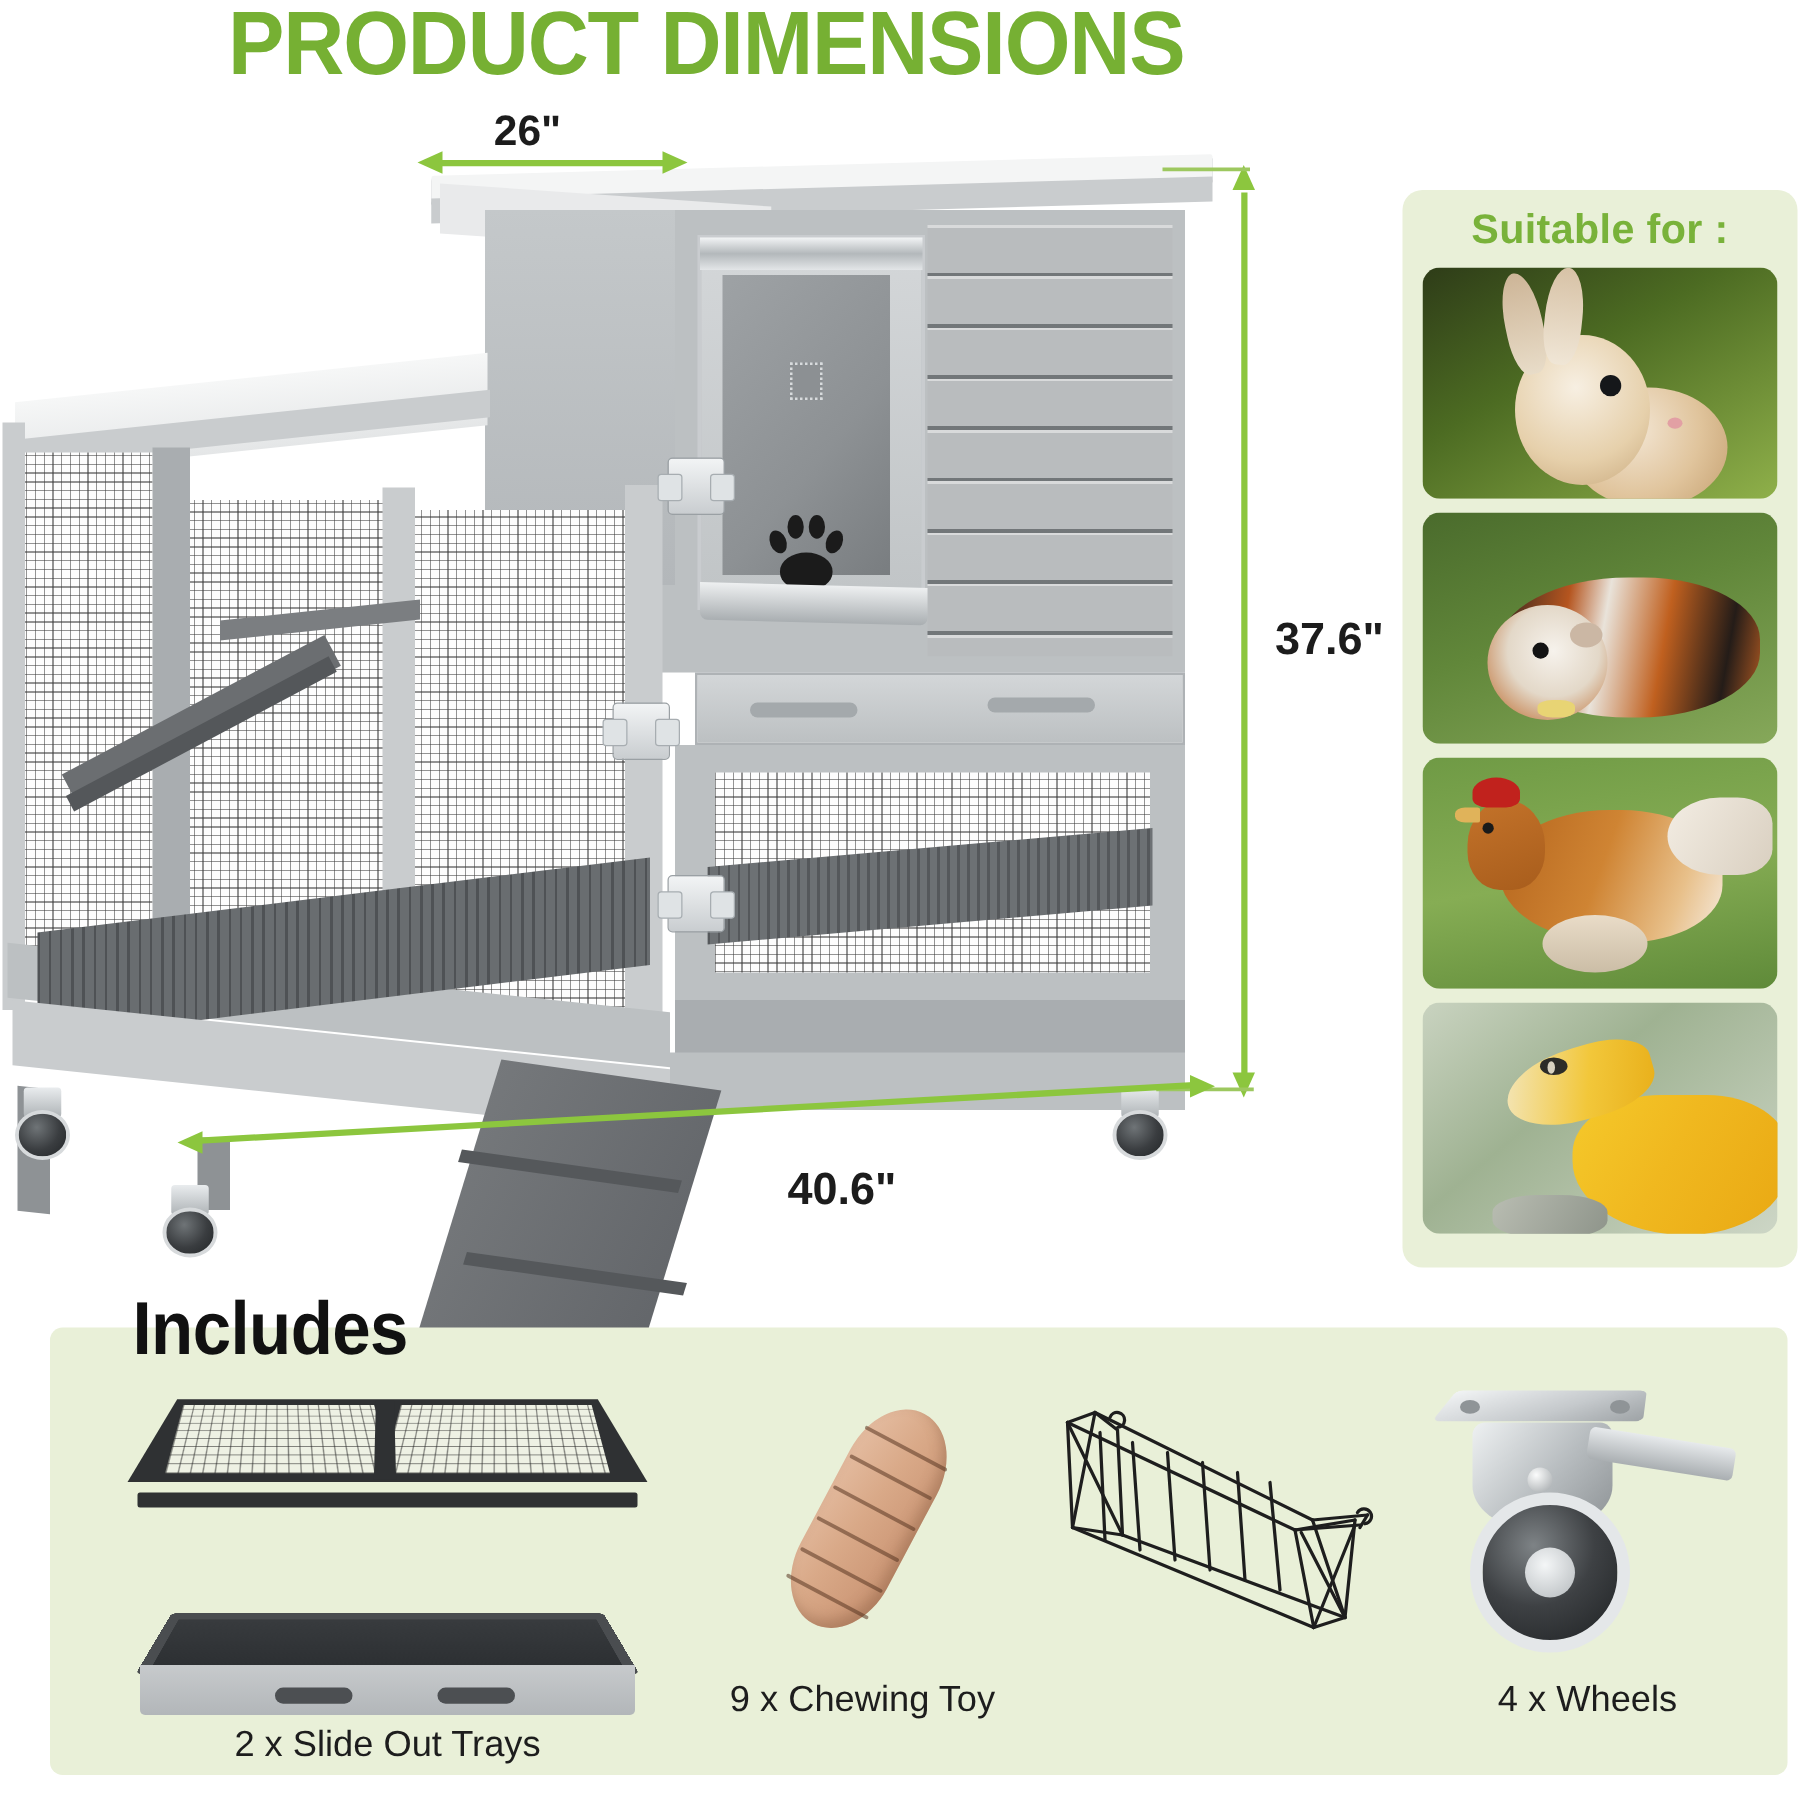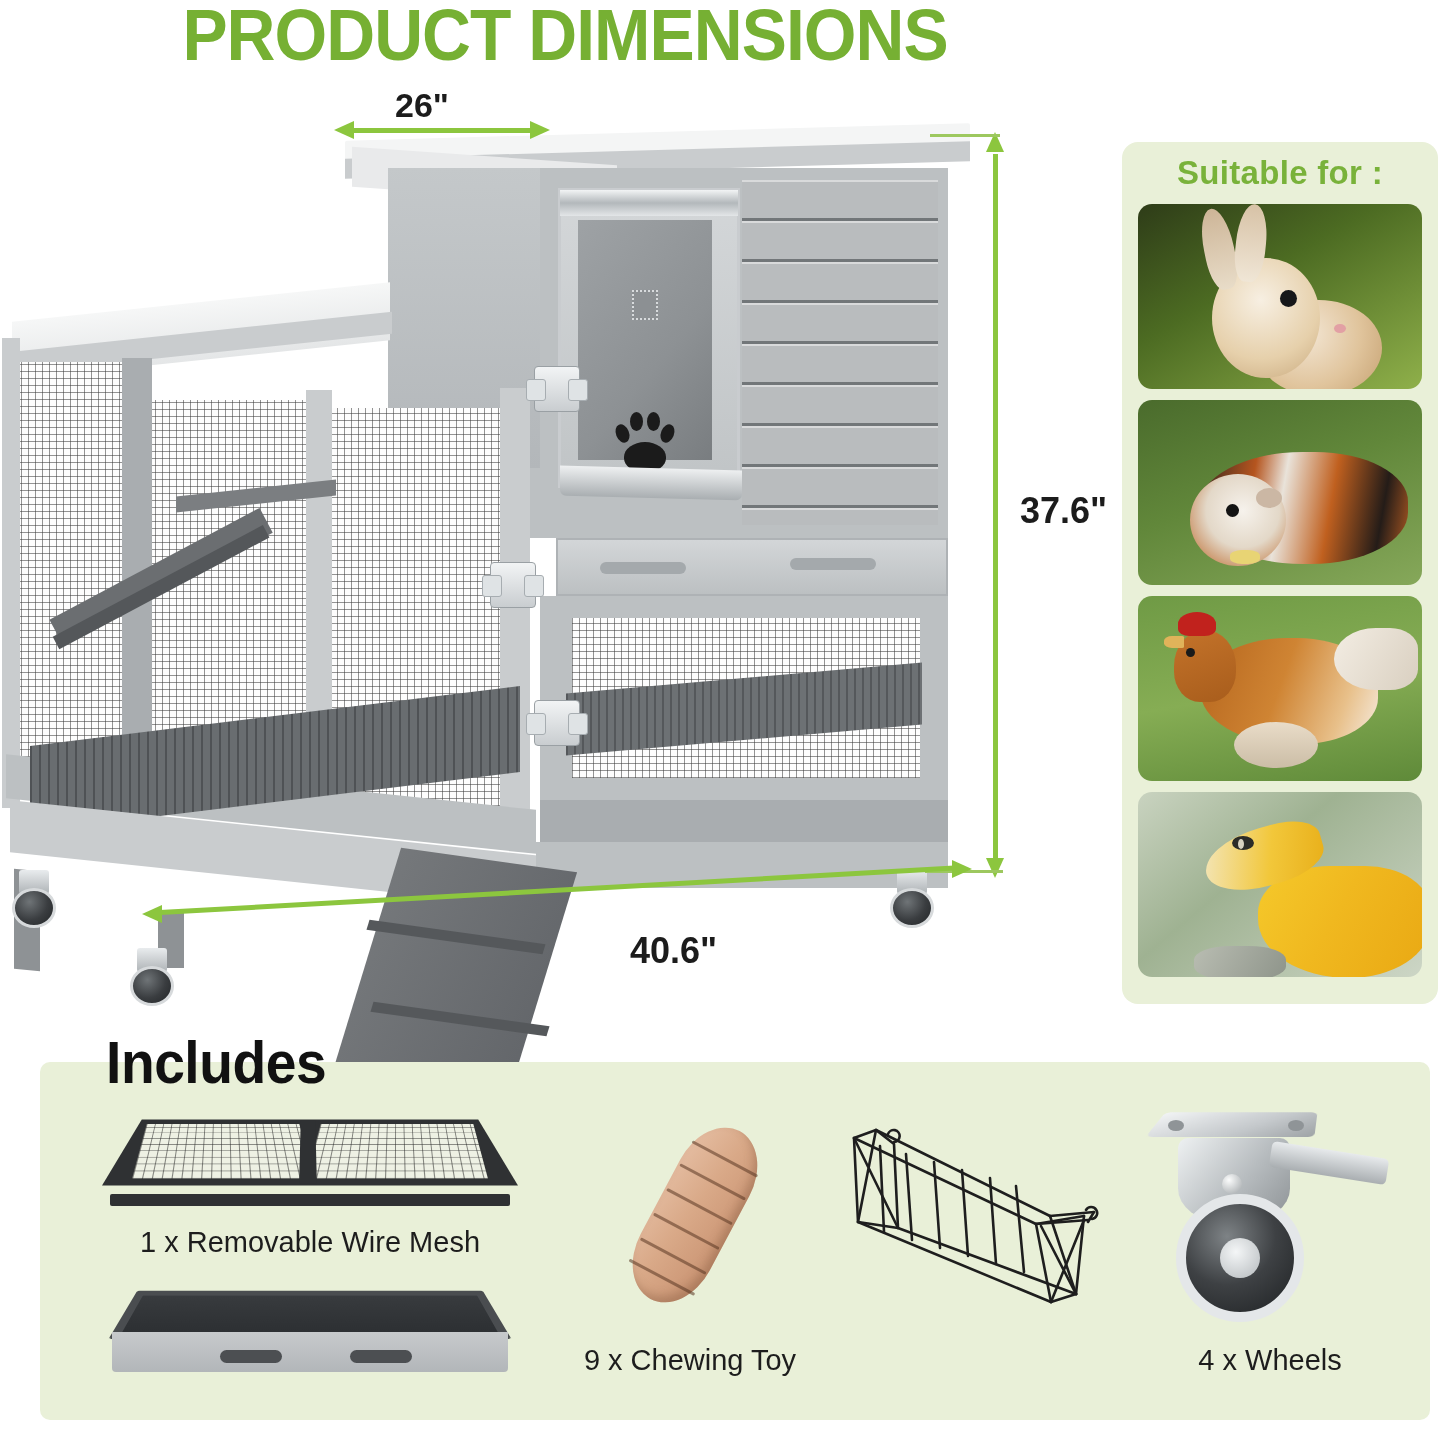--- a/index.html
+++ b/index.html
@@ -100,21 +100,21 @@
 
   .pawprint { position:absolute; width:62px; height:62px; }
   .pawprint .pad {
     position:absolute; bottom:0; left:10px; width:42px; height:30px;
     background:#1b1b1b; border-radius: 50% 50% 46% 46%;
   }
   .pawprint .toe { position:absolute; width:13px; height:19px; background:#1b1b1b; border-radius:50%; }
 
   
   .suitable {
-    position: absolute; left: 1122px; top: 142px; width: 316px; height: 862px;
+    position: absolute; left: 1122px; top: 152px; width: 316px; height: 862px;
     background: #e9f0d8; border-radius: 16px;
   }
   .suitable h2 {
     font-size: 33px; font-weight: bold; color: #79b23a;
     text-align: center; padding-top: 12px; letter-spacing: .3px;
   }
   .photo {
     position: absolute; left: 16px; width: 284px; height: 185px;
     border-radius: 14px; overflow: hidden;
   }
@@ -352,32 +352,32 @@
 <div class="includes-title">Includes</div>
 <div class="includes">
 
   <div style="position:absolute; left:60px; top:26px; width:420px; height:130px;">
     <div class="wm-frame" style="left:24px; top:14px; width:372px; height:94px; transform:perspective(320px) rotateX(46deg);"></div>
     <div class="wm-panel" style="left:40px; top:22px; width:166px; height:78px; transform:perspective(320px) rotateX(46deg);"></div>
     <div class="wm-panel" style="left:214px; top:22px; width:166px; height:78px; transform:perspective(320px) rotateX(46deg);"></div>
     <div class="wm-frame" style="left:200px; top:16px; width:16px; height:90px; transform:perspective(320px) rotateX(46deg);"></div>
     <div class="wm-frame" style="left:10px; top:106px; width:400px; height:12px; border-radius:2px;"></div>
   </div>
-  <div class="inc-label" style="left:60px; top:164px; width:420px;">1 x Removable Wire Mesh</div>
 
   <div style="position:absolute; left:60px; top:208px; width:420px; height:112px;">
     <div style="position:absolute; left:24px; top:4px; width:372px; height:78px;
                 background:linear-gradient(180deg,#3a3d40,#2b2e31); border-radius:4px;
                 transform:perspective(400px) rotateX(52deg);
                 box-shadow: inset 0 0 0 9px #4a4d50;"></div>
     <div style="position:absolute; left:12px; top:62px; width:396px; height:40px;
                 background:linear-gradient(180deg,#c7cacc,#b2b6b9); border-radius:0 0 4px 4px;"></div>
     <div style="position:absolute; left:120px; top:80px; width:62px; height:13px; border-radius:7px; background:#4c4f52;"></div>
     <div style="position:absolute; left:250px; top:80px; width:62px; height:13px; border-radius:7px; background:#4c4f52;"></div>
   </div>
+  <div class="inc-label" style="left:60px; top:318px; width:420px;">2 x Slide Out Trays</div>
 
   <div style="position:absolute; left:520px; top:34px; width:300px; height:240px;">
     <div class="toy" style="left:96px; top:24px;">
       <div class="ring" style="top:30px;"></div>
       <div class="ring" style="top:56px;"></div>
       <div class="ring" style="top:84px;"></div>
       <div class="ring" style="top:112px;"></div>
       <div class="ring" style="top:140px;"></div>
       <div class="ring" style="top:164px;"></div>
     </div>

